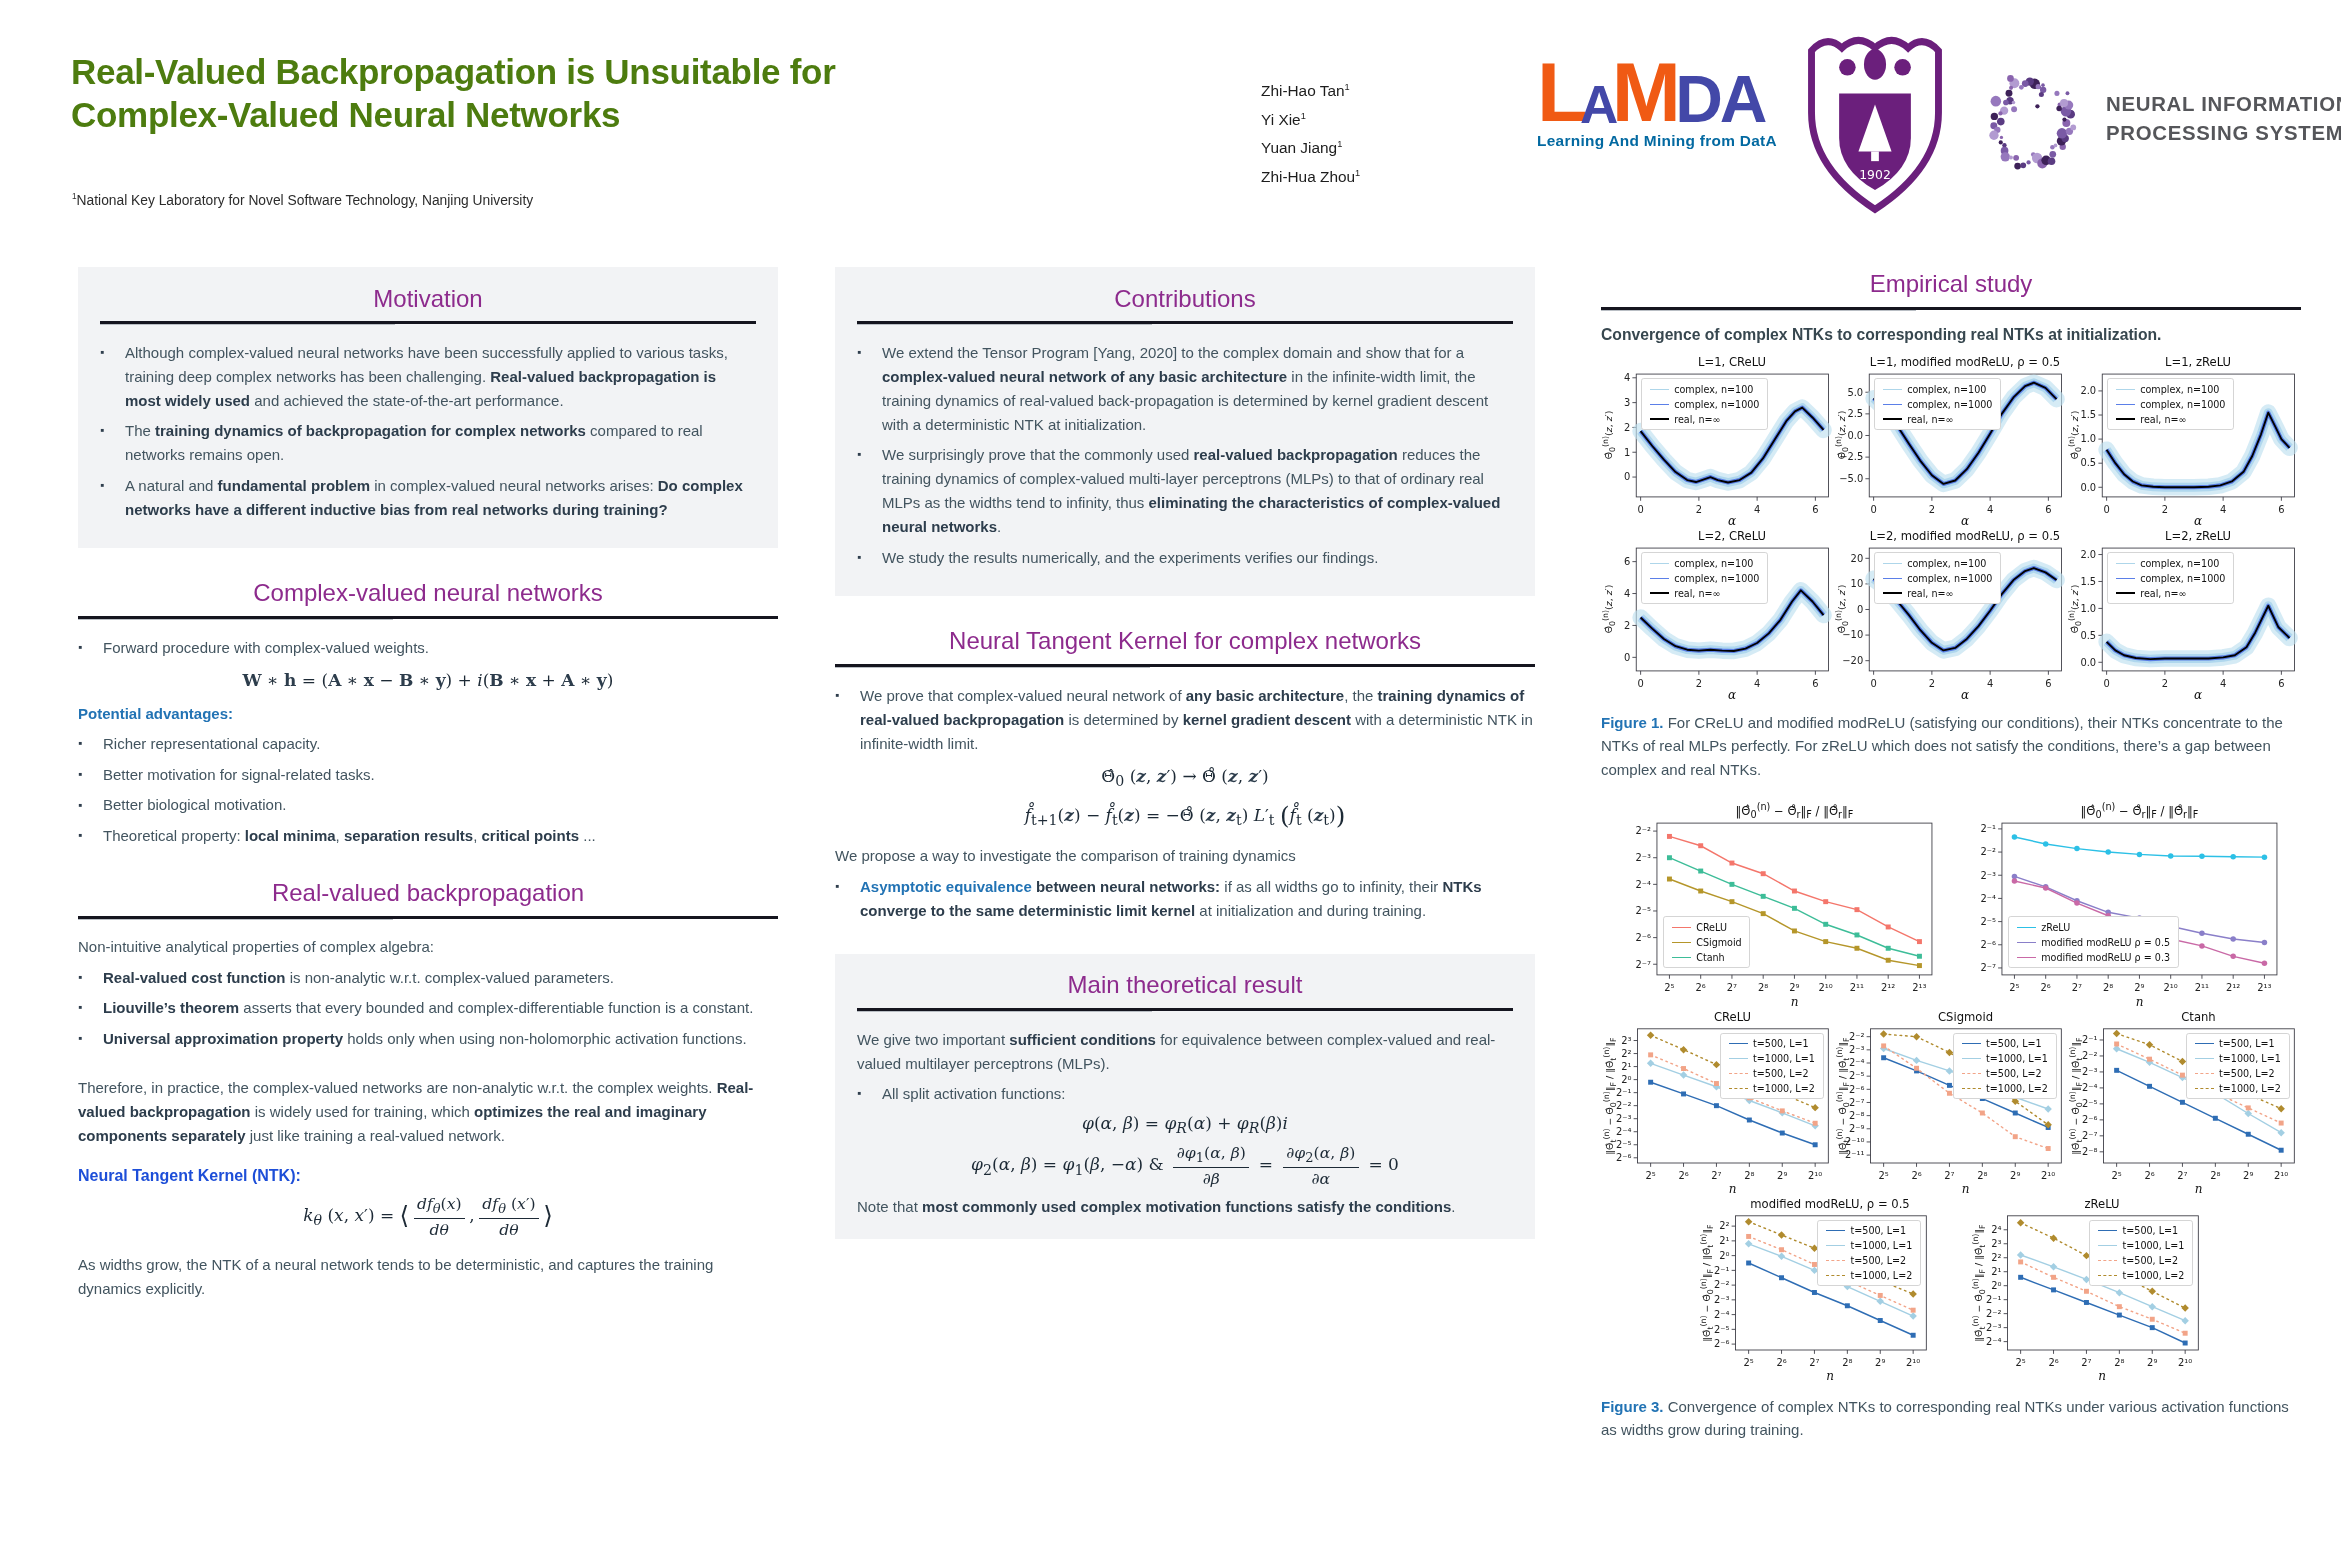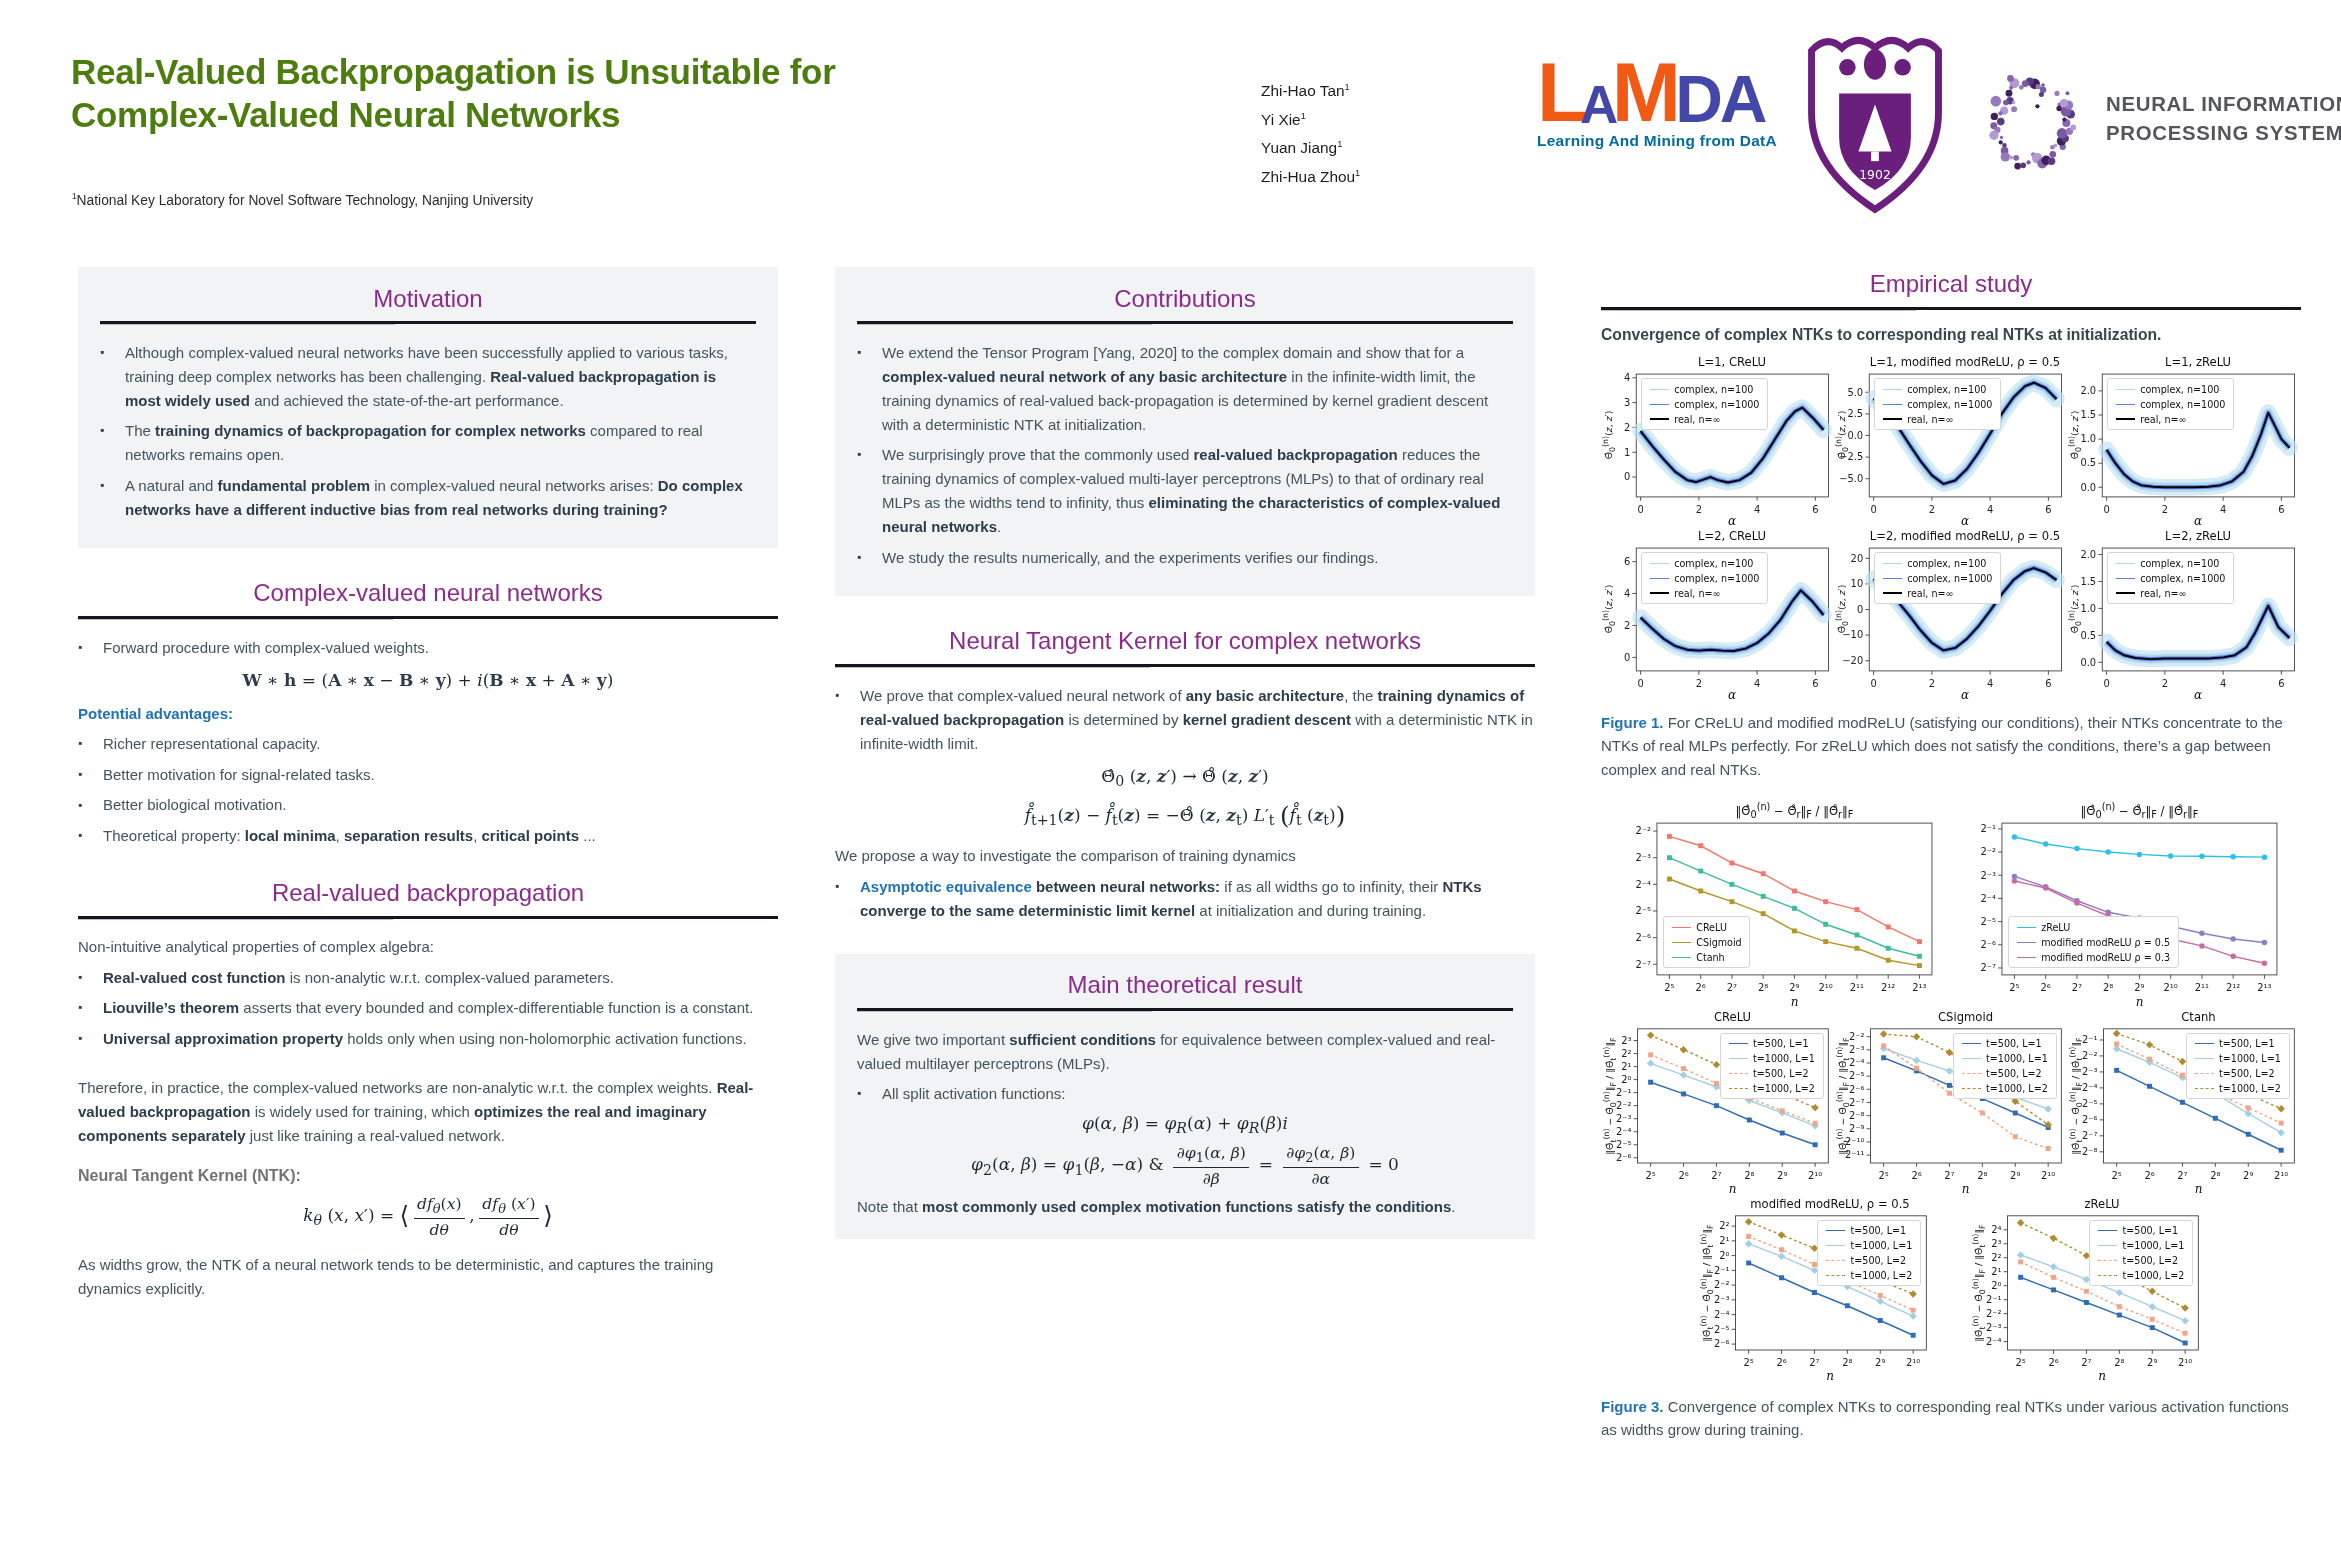--- a/index.html
+++ b/index.html
@@ -32,21 +32,21 @@
   section{margin-bottom:31px;}
   .panel{background:#f2f3f5;padding:14.3px 22px 20px;box-sizing:border-box;}
   .sec-title{font-size:24px;font-weight:500;color:#8d2b8d;text-align:center;margin:3.3px 0 8.8px;}
   .sec-rule{height:2.8px;background:#15151f;position:relative;margin-bottom:16.5px;}
   .sec-rule::after{content:"";position:absolute;top:2.8px;left:0;width:45%;height:1.1px;background:#b9bec4;}
   .bullet{display:flex;margin:6.6px 0;font-size:15px;line-height:1.6;}
   .bullet::before{content:"▪";flex:0 0 25px;font-size:11.6px;padding-top:2.2px;color:#2f3e4d;}
   b{color:#2d3d4c;}
   .blue{color:#2273b4;font-weight:700;}
   .para{font-size:15px;line-height:1.6;margin:14.3px 0;}
-  .subhead{font-size:16px;font-weight:700;color:#737373;margin:19px 0 5.5px;}
+  .subhead{font-size:16px;font-weight:700;color:#1d4ed8;margin:19px 0 5.5px;}
   .formula{font-family:"DejaVu Serif","Liberation Serif",serif;font-size:17px;text-align:center;
            color:#1d2a36;margin:10px 0 12px;}
   .formula .big{font-size:1.45em;font-weight:300;vertical-align:-0.12em;}
   .frac{display:inline-flex;flex-direction:column;align-items:center;vertical-align:middle;
         margin:0 4.4px;line-height:1.12;font-size:.92em;}
   .frac .fn{border-bottom:1.4px solid #1d2a36;padding:0 3.3px 1.7px;}
   .frac .fd{padding-top:1.7px;}
 
   
   .emp-head{font-size:15.7px;font-weight:700;color:#37474f;margin:2.2px 0 10px;}

